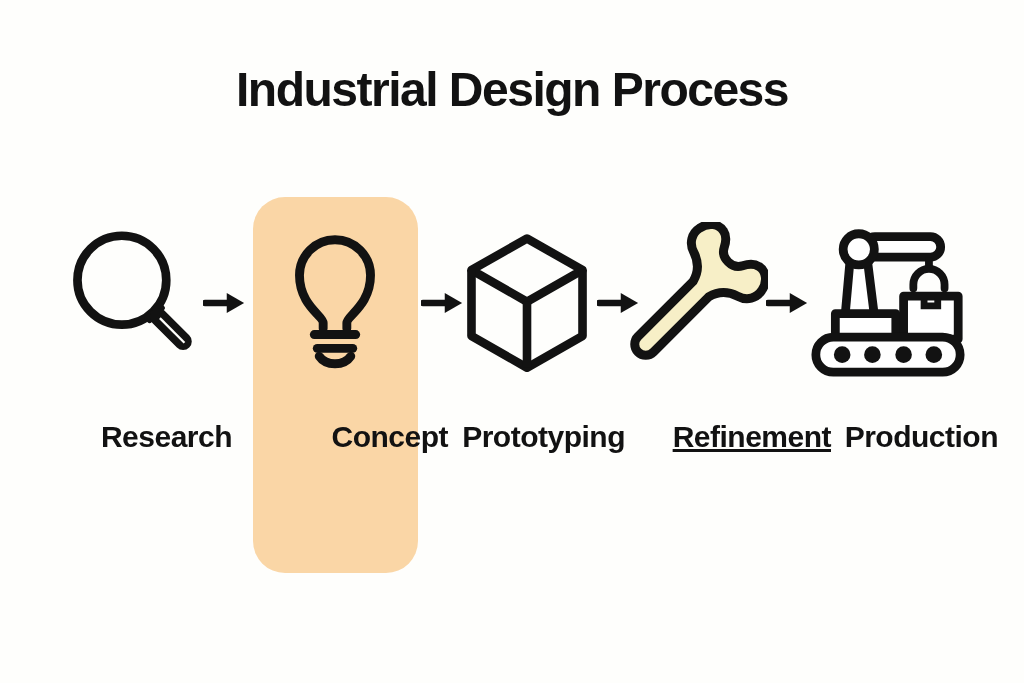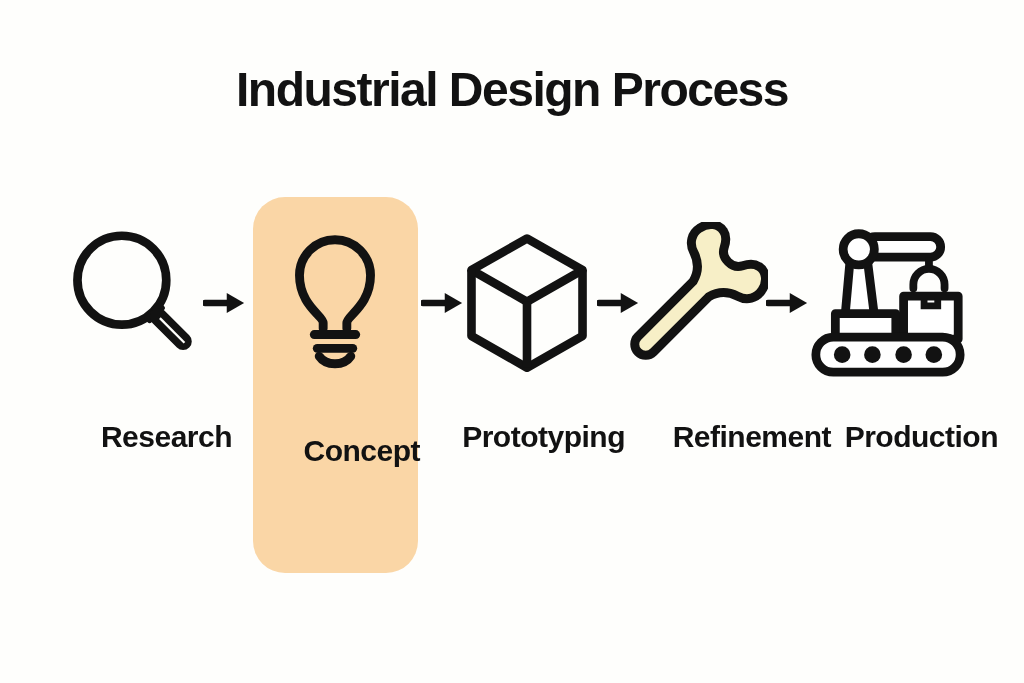--- a/index.html
+++ b/index.html
@@ -57,23 +57,23 @@
     width:200px;
     text-align:right;
     font-size:30px;
     font-weight:700;
     letter-spacing:-0.5px;
     line-height:46px;
     color:var(--ink);
   }
   .stage-label span{display:block;}
   .lbl-research{left:32px;}
-  .lbl-concept {left:220px;margin-top:14px;}
+  .lbl-concept {left:248px;}
   .lbl-proto   {left:425px;}
-  .lbl-refine  {left:631px;}
+  .lbl-refine  {left:631px;text-decoration:underline;}
   .lbl-final   {left:798px;}
 
   .stroke{fill:none;stroke:var(--ink);stroke-width:9;stroke-linejoin:round;}
   .stroke-cap{stroke-linecap:round;}
   .fill-ink{fill:var(--ink);}
   .fill-white{fill:#ffffff;}
   .wrench-body{fill:var(--wrench-fill);stroke:var(--ink);stroke-width:9;stroke-linejoin:round;}
 </style>
 </head>
 <body>

